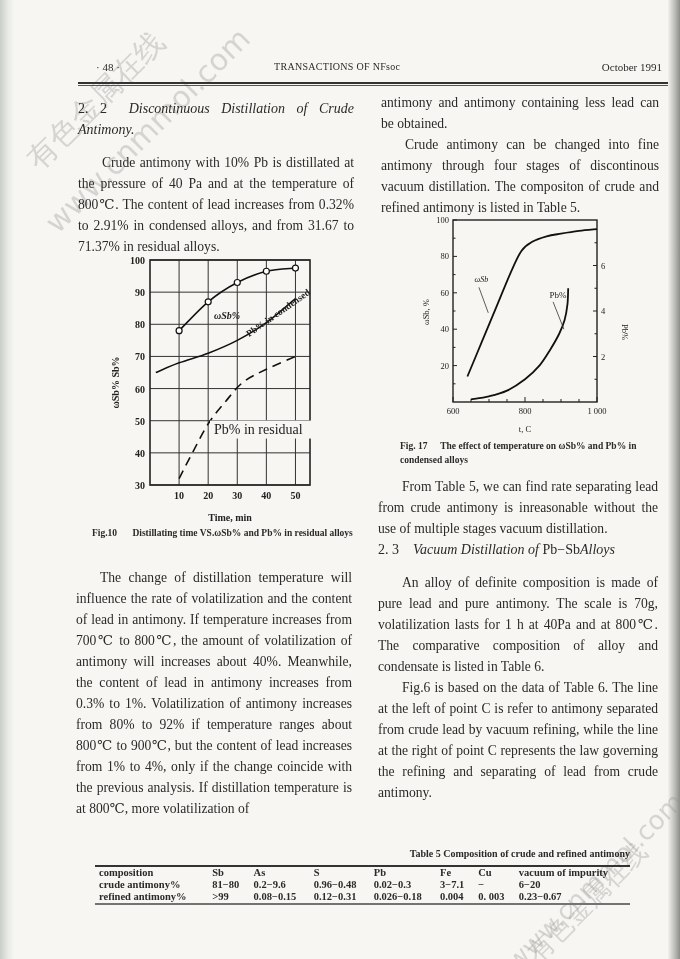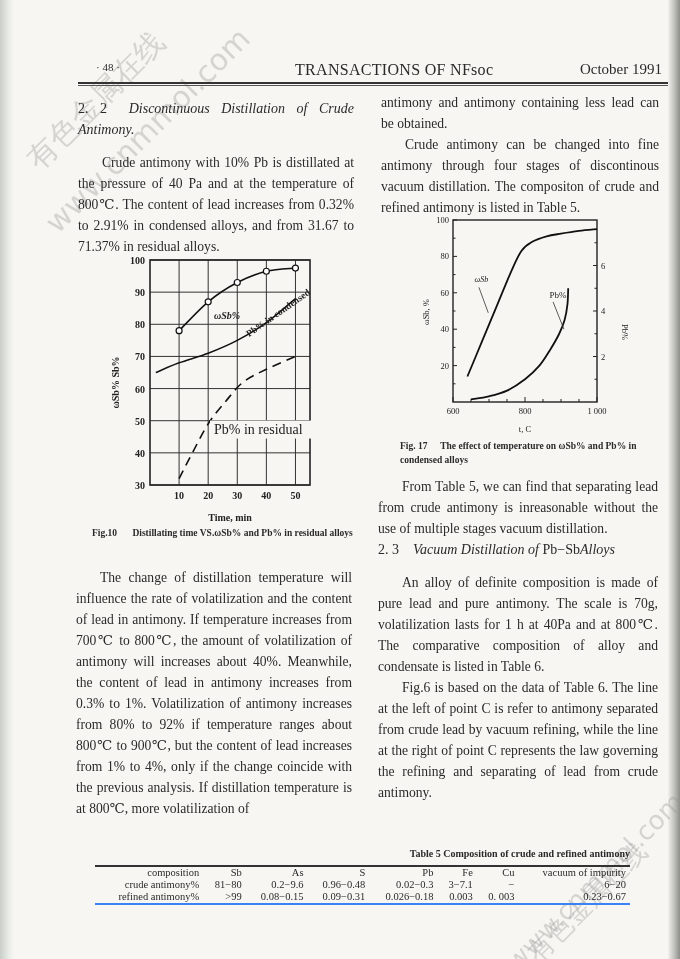--- a/index.html
+++ b/index.html
@@ -21,42 +21,42 @@
     position: absolute; color: rgba(150,150,150,0.35);
     font-family: "DejaVu Sans", sans-serif; font-size: 30px;
     transform: rotate(-45deg); transform-origin: left top; white-space: nowrap;
     pointer-events: none;
   }
   .header {
     position: absolute; left: 78px; top: 61px; width: 584px; height: 18px;
     font-size: 12px;
   }
   .header .pno { position: absolute; left: 18px; top: 0; font-size: 11px; text-align: center; }
-  .header .journal { position: absolute; left: 217px; top: 0; font-size: 16px; letter-spacing: 0.3px; }
-  .header .date { position: absolute; right: 0; top: 0; font-size: 15px; }
+  .header .journal { position: absolute; left: 196px; top: 0; font-size: 10px; letter-spacing: 0.3px; }
+  .header .date { position: absolute; right: 0; top: 0; font-size: 11px; }
   .rule-top { position: absolute; left: 78px; top: 82px; width: 590px; height: 2px; background: #333; }
   .rule-top2 { position: absolute; left: 78px; top: 85px; width: 590px; height: 1px; background: #555; }
 
   .col { position: absolute; font-size: 13.6px; line-height: 21px; text-align: justify; }
   .col p { margin: 0; }
   .indent { text-indent: 24px; }
   .sec-title { font-size: 14px; }
   .sec-title i { font-style: italic; }
 
   .fig-caption { position: absolute; font-family: "Liberation Serif", serif; font-weight: bold; font-size: 9.5px; line-height: 14px; }
   .fig-caption .lbl { display: inline-block; width: 38px; }
 
   svg text { font-family: "Liberation Serif", serif; fill: #222; }
 
   .table-wrap { position: absolute; left: 95px; top: 848px; width: 535px; }
   .table-title { text-align: right; font-weight: bold; font-size: 10px; margin-bottom: 6px; padding-left: 60px; }
   table { width: 100%; border-collapse: collapse; font-size: 10.5px; }
-  table th, table td { text-align: right; font-weight: normal; padding: 0 4px; line-height: 12px; white-space: nowrap; }
+  table th, table td { text-align: left; font-weight: bold; padding: 0 4px; line-height: 12px; white-space: nowrap; }
   table thead tr { border-top: 2px solid #333; }
-  table tbody tr:last-child { border-bottom: 2px solid #3b82f6; }
+  table tbody tr:last-child { border-bottom: 2px solid #737373; }
 </style>
 </head>
 <body>
 
 <div class="edge-left"></div>
 <div class="edge-right"></div>
 
 <div class="watermark" style="left:18px; top:150px;">有色金属在线</div>
 <div class="watermark" style="left:38px; top:215px;">www.cnmmol.com</div>
 <div class="watermark" style="left:520px; top:945px; font-size:26px;">有色金属在线</div>
@@ -183,21 +183,21 @@
     <line x1="73.92" y1="75.34" x2="83.28" y2="100.82000000000001" stroke="#333" stroke-width="0.8"></line>
     <text x="144.48000000000002" y="86.26" font-size="9">Pb%</text>
     <line x1="148.07999999999998" y1="89.89999999999999" x2="158.88" y2="117.2" stroke="#333" stroke-width="0.8"></line>
   </svg>
 <div class="fig-caption" style="left:400px; top:439px; width:262px;">
   <span class="lbl">Fig. 17</span>
   <span>The effect of temperature on ωSb% and Pb% in condensed alloys</span>
 </div>
 
 <div class="col" style="left:378px; top:476px; width:280px;">
-  <p class="indent">From Table 5, we can find that separating lead from crude antimony is inreasonable without the use of multiple stages vacuum distillation.</p>
+  <p class="indent">From Table 5, we can find rate separating lead from crude antimony is inreasonable without the use of multiple stages vacuum distillation.</p>
   <p class="sec-title" style="margin-bottom:12px;">
     <span>2. 3</span>&nbsp;&nbsp;&nbsp;
     <i>Vacuum Distillation of</i>
     <span>Pb−Sb</span><i>Alloys</i>
   </p>
   <p class="indent">An alloy of definite composition is made of pure lead and pure antimony. The scale is 70g, volatilization lasts for 1 h at 40Pa and at 800℃. The comparative composition of alloy and condensate is listed in Table 6.</p>
   <p class="indent">Fig.6 is based on the data of Table 6. The line at the left of point C is refer to antimony separated from crude lead by vacuum refining, while the line at the right of point C represents the law governing the refining and separating of lead from crude antimony.</p>
 </div>
 
 <div class="table-wrap">
@@ -223,21 +223,21 @@
         <td>0.96−0.48</td>
         <td>0.02−0.3</td>
         <td>3−7.1</td>
         <td>−</td>
         <td>6−20</td>
       </tr>
       <tr>
         <td>refined antimony%</td>
         <td>&gt;99</td>
         <td>0.08−0.15</td>
-        <td>0.09−0.31</td>
+        <td>0.12−0.31</td>
         <td>0.026−0.18</td>
-        <td>0.003</td>
+        <td>0.004</td>
         <td>0. 003</td>
         <td>0.23−0.67</td>
       </tr>
     </tbody>
   </table>
 </div>
 
 </body></html>

